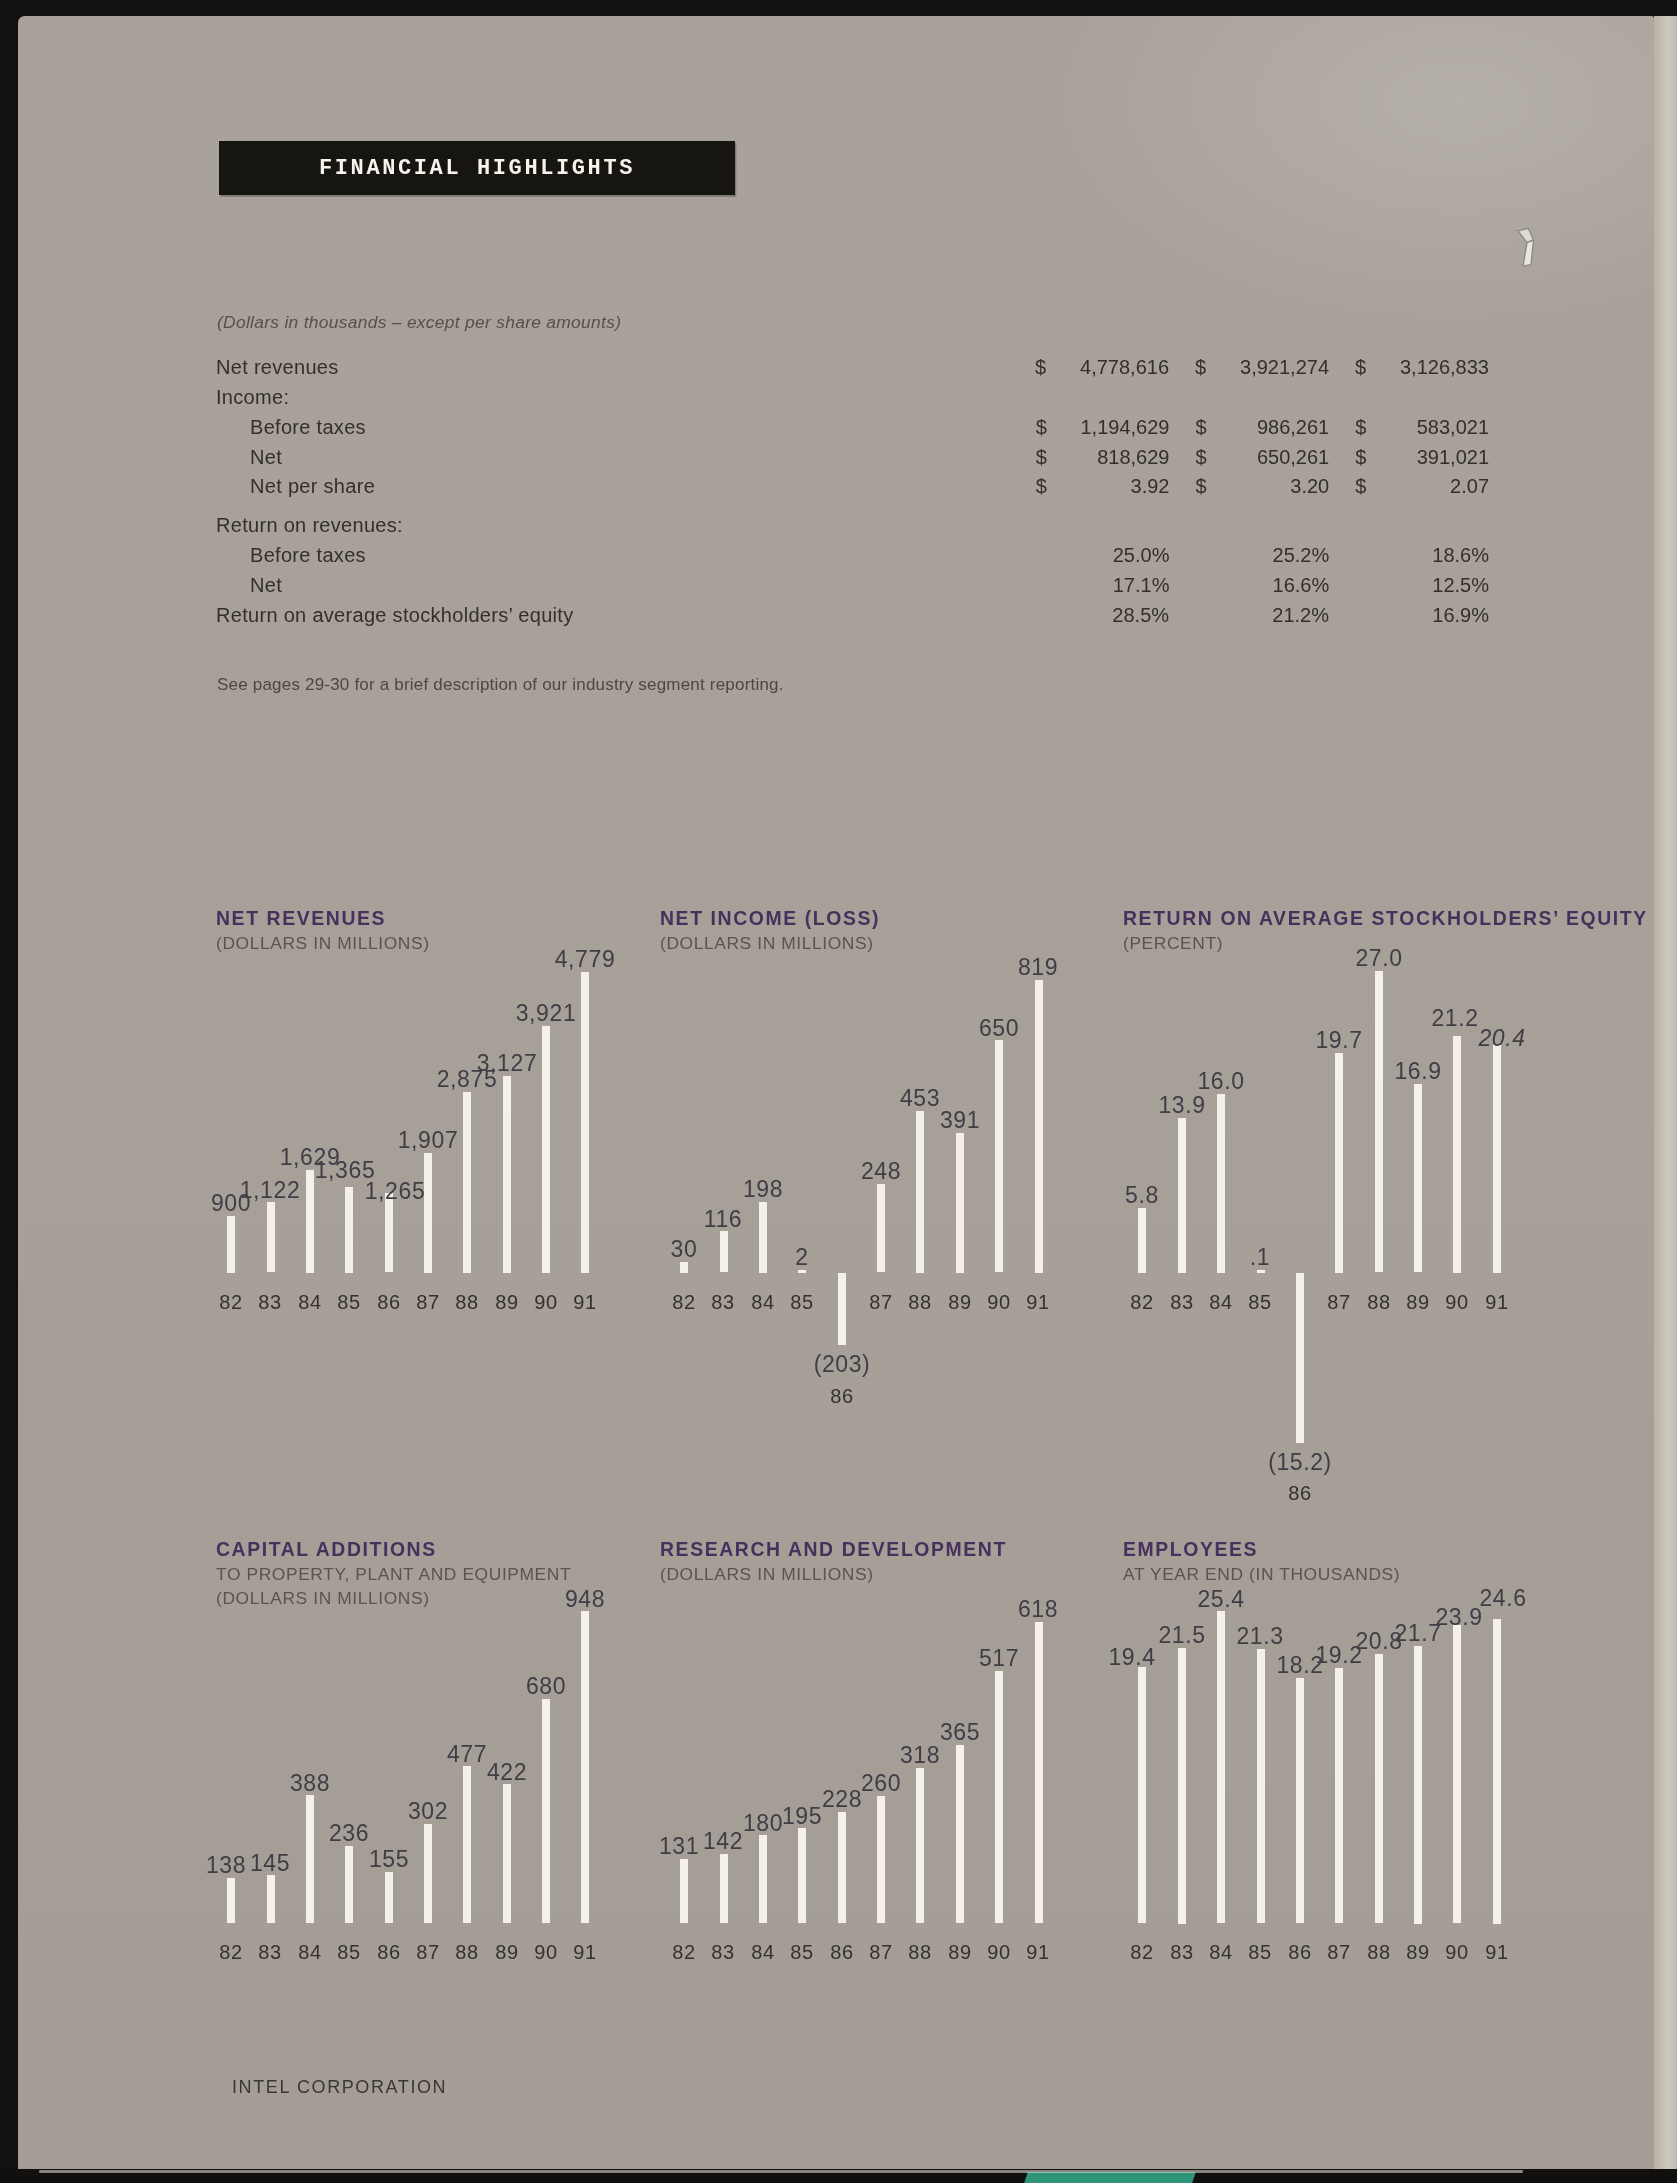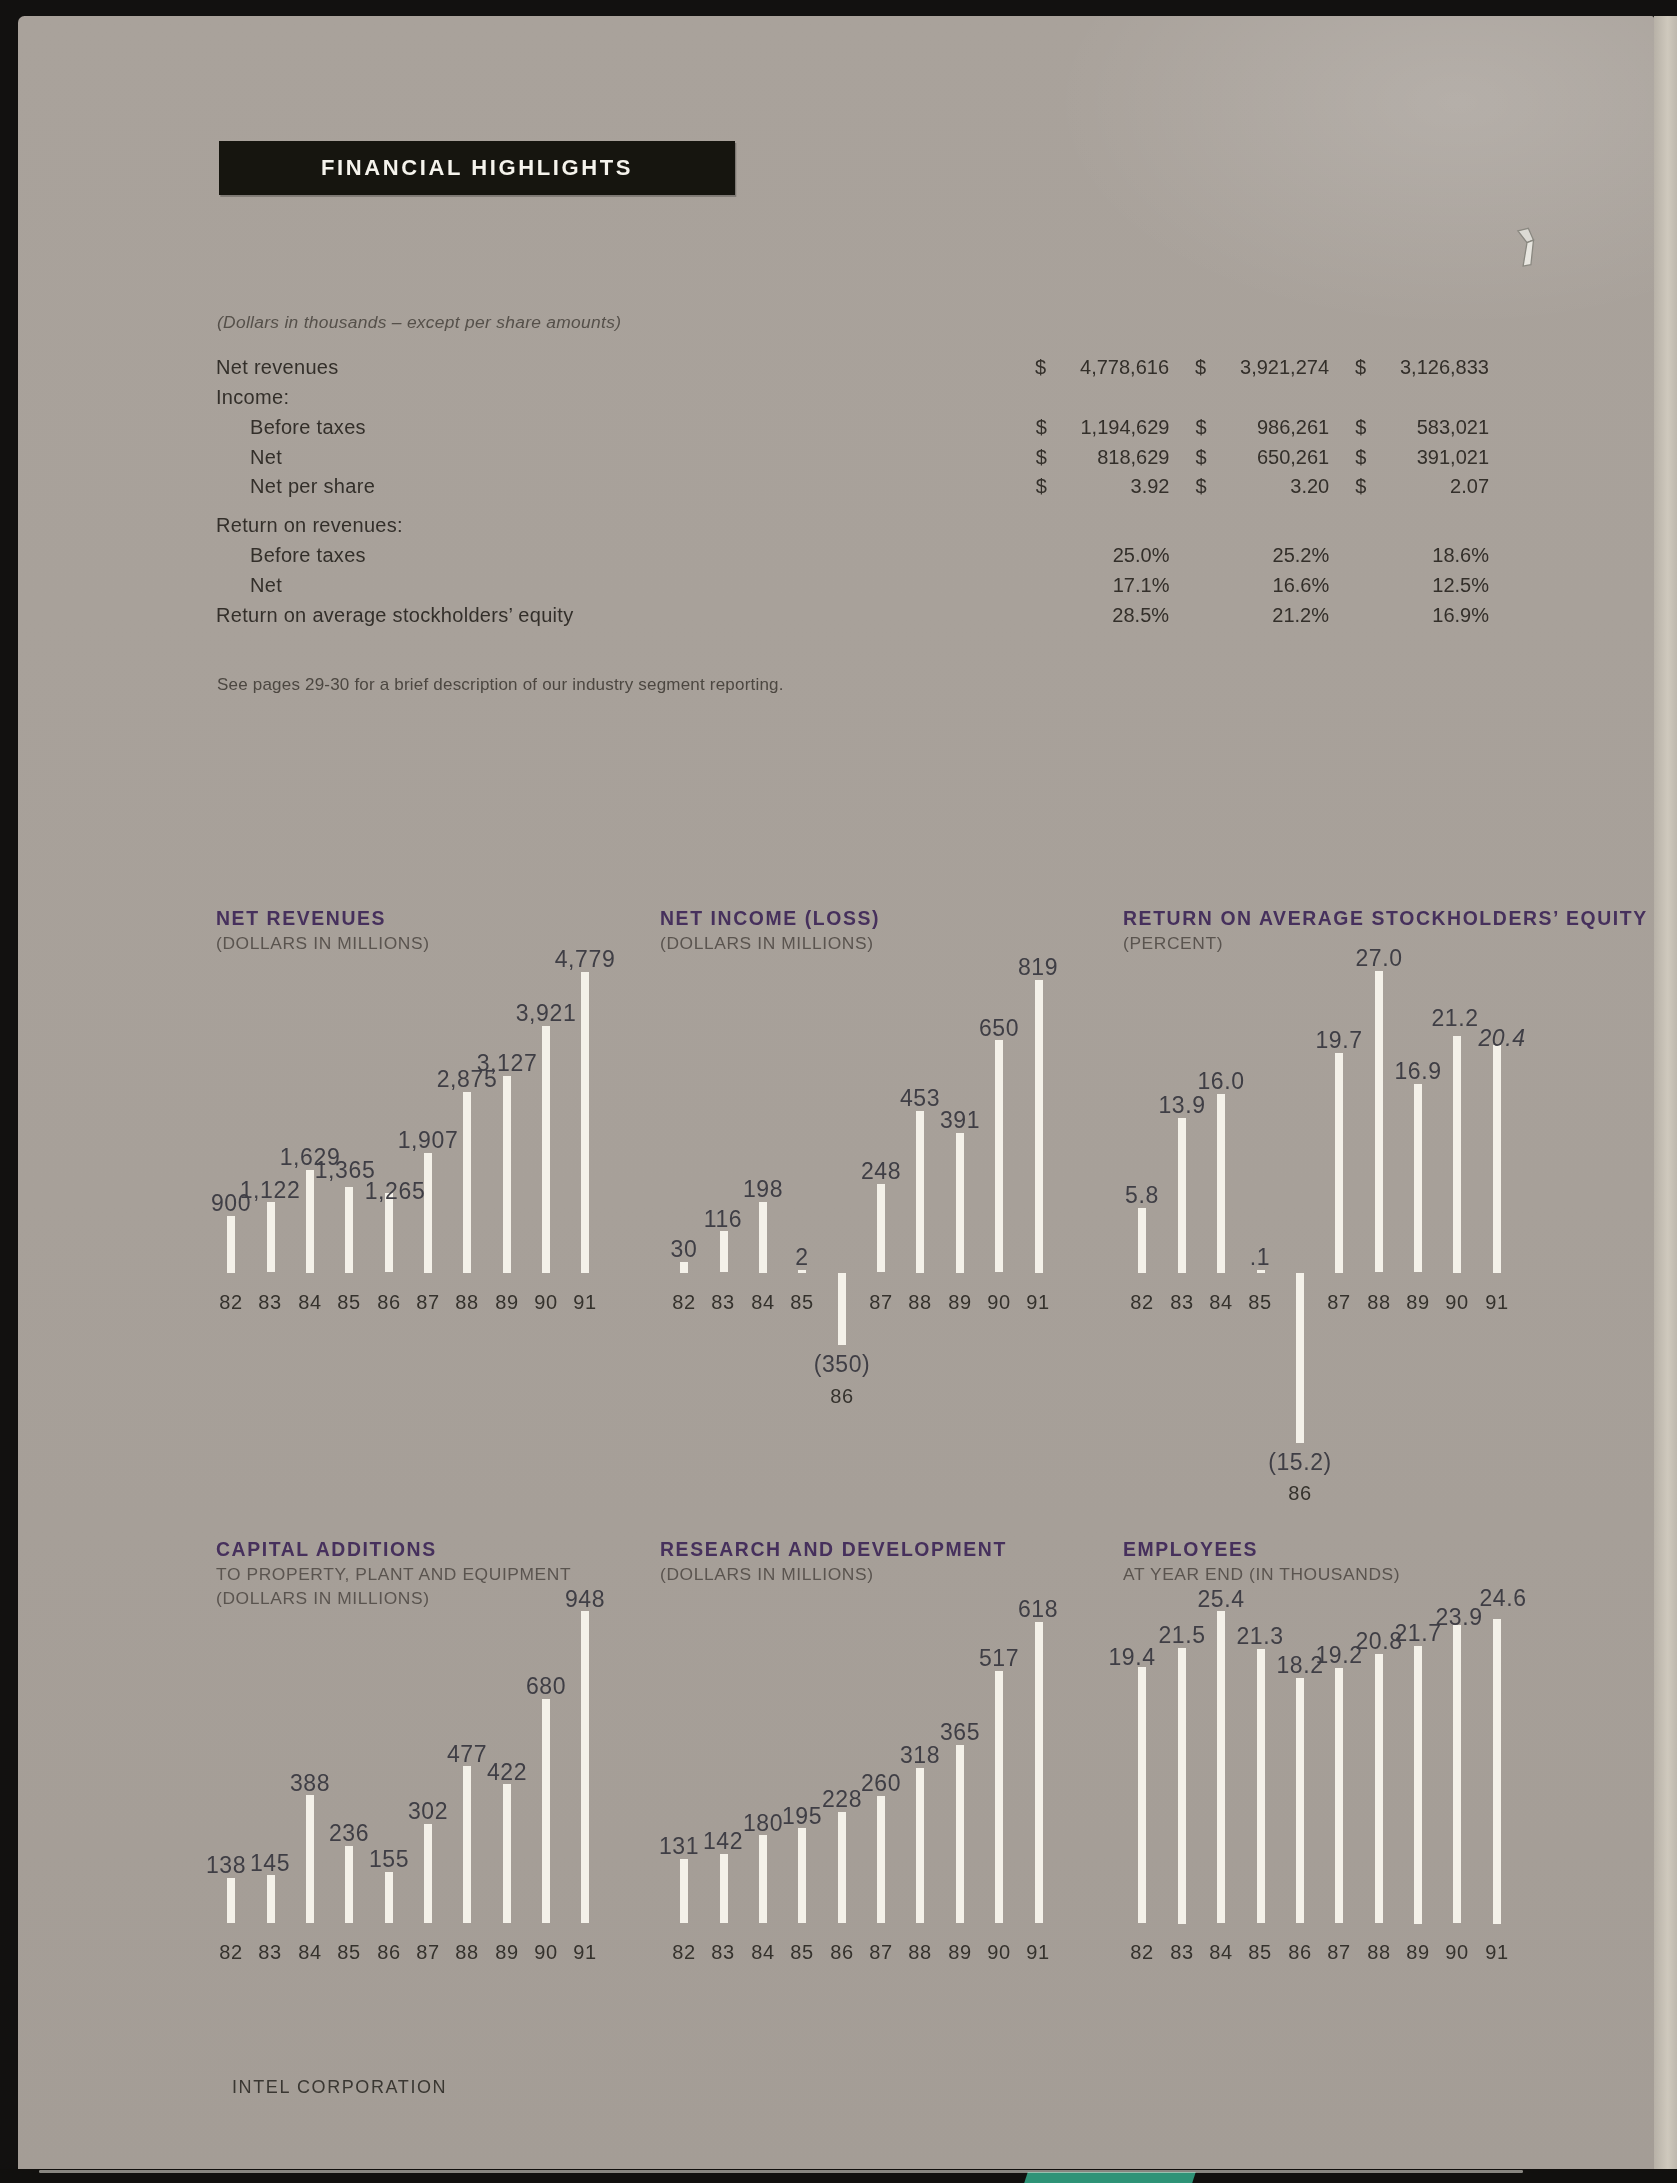--- a/index.html
+++ b/index.html
@@ -11,21 +11,21 @@
                           linear-gradient(180deg,#a9a29b 0%,#a7a099 55%,#a49d96 100%);}
   #page-edge{position:absolute;right:0;top:15.5px;width:23px;height:2156px;
          background:linear-gradient(90deg,#b7b1a7,#cfc9bd 60%,#beb8ae);}
   #bottom-band{position:absolute;left:0;bottom:0;width:100%;height:14px;background:#11100e;}
   #teal-patch{position:absolute;left:1026px;bottom:0;width:168px;height:11px;background:#2f9377;
          transform:skewX(-18deg);}
   #bottom-highlight{position:absolute;left:39px;bottom:10.3px;width:1484px;height:2.6px;background:rgba(235,231,222,0.55);border-radius:1.3px;}
 
   #banner{position:absolute;left:219px;top:141px;width:516px;height:54px;background:#16150f;
           display:flex;align-items:center;justify-content:center;box-shadow:1.3px 1.9px 0 rgba(0,0,0,0.25);}
-  #banner span{color:#f5f3ec;font-size:22px;font-weight:700;letter-spacing:2.6px;}
+  #banner span{color:#f5f3ec;font-size:22px;font-weight:700;letter-spacing:2.6px;font-family:Liberation Mono, monospace;}
 
   #staple{position:absolute;left:1514px;top:227px;}
 
   
   .note{position:absolute;left:217px;top:312px;font-size:17.4px;font-style:italic;color:#55504a;letter-spacing:0.3px;}
   .years{position:absolute;left:216px;top:310px;width:1273px;display:flex;}
   .years .spacer{width:811px;}
   .yearcell{width:137px;margin-left:26px;text-align:right;font-size:20px;font-weight:700;color:#46305c;letter-spacing:1.9px;}
   .yearcell:first-of-type{margin-left:0;}
   .trow{position:absolute;left:216px;width:1273px;display:flex;align-items:baseline;color:#332f2a;font-size:20px;}
@@ -221,21 +221,21 @@
         <div class="bar" style="left: 720px; height: 41px; top: 1231px;"></div>
         <div class="vlabel" style="left: 723px; top: 1206px;">116</div>
         <div class="ylabel" style="left: 723px; top: 1291px;">83</div>
         <div class="bar" style="left: 759px; height: 71px; top: 1202px;"></div>
         <div class="vlabel" style="left: 763px; top: 1176px;">198</div>
         <div class="ylabel" style="left: 763px; top: 1291px;">84</div>
         <div class="bar" style="left: 798px; height: 2.6px; top: 1270px;"></div>
         <div class="vlabel" style="left: 802px; top: 1244px;">2</div>
         <div class="ylabel" style="left: 802px; top: 1291px;">85</div>
         <div class="bar" style="left: 838px; height: 72px; top: 1273px;"></div>
-        <div class="vlabel" style="left: 842px; top: 1351px;">(350)</div>
+        <div class="vlabel" style="left: 842px; top: 1351px;">(203)</div>
         <div class="ylabel" style="left: 842px; top: 1385px;">86</div>
         <div class="bar" style="left: 877px; height: 88px; top: 1184px;"></div>
         <div class="vlabel" style="left: 881px; top: 1158px;">248</div>
         <div class="ylabel" style="left: 881px; top: 1291px;">87</div>
         <div class="bar" style="left: 916px; height: 162px; top: 1111px;"></div>
         <div class="vlabel" style="left: 920px; top: 1085px;">453</div>
         <div class="ylabel" style="left: 920px; top: 1291px;">88</div>
         <div class="bar" style="left: 956px; height: 140px; top: 1133px;"></div>
         <div class="vlabel" style="left: 960px; top: 1107px;">391</div>
         <div class="ylabel" style="left: 960px; top: 1291px;">89</div>

